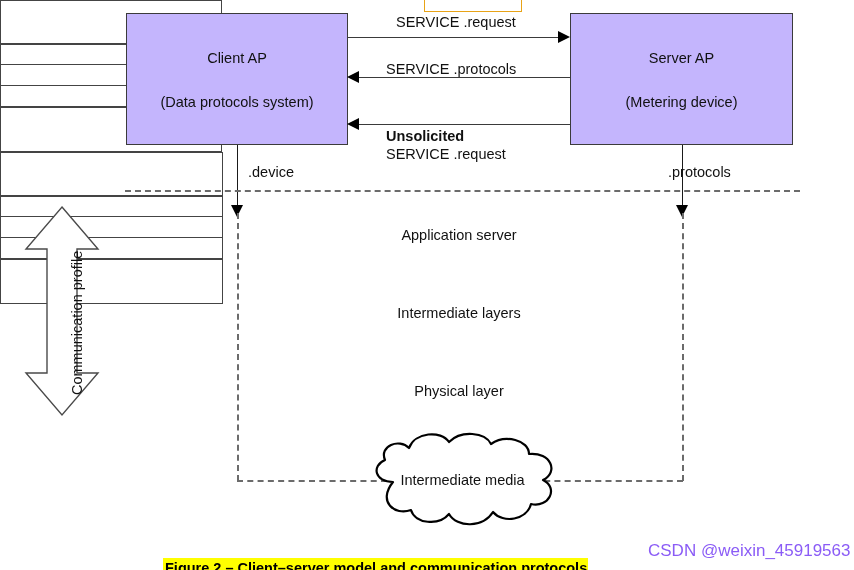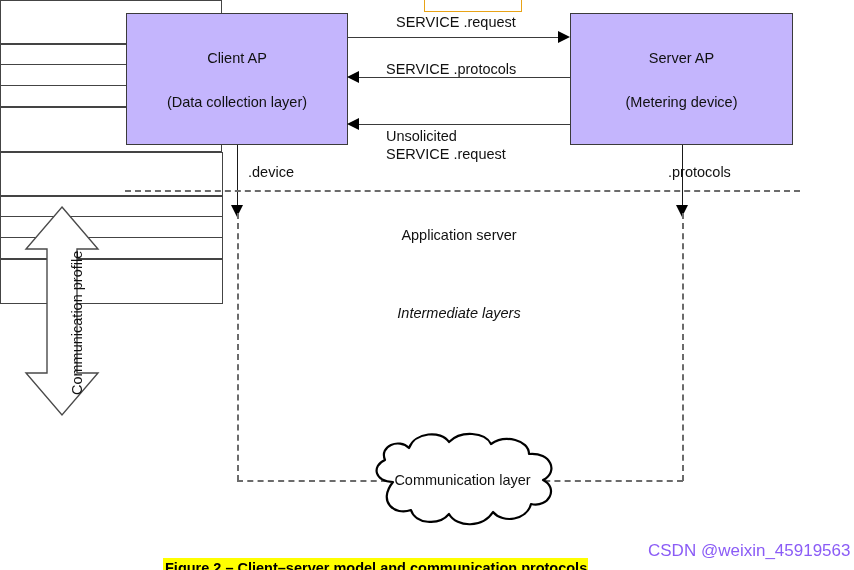--- a/index.html
+++ b/index.html
@@ -157,39 +157,39 @@
 </style>
 </head>
 <body>
 
 <div id="page">
 
   <div class="orange-box" style="left:424px; top:-10px; width:98px; height:22px;"></div>
 
   <div class="ap-box abs" style="left:126px; top:13px; width:222px; height:132px;">
     <div class="ap-label" style="top:36px;">Client AP</div>
-    <div class="ap-label" style="top:80px;">(Data collection layer)</div>
+    <div class="ap-label" style="top:80px;">(Data protocols system)</div>
   </div>
 
   <div class="ap-box abs" style="left:570px; top:13px; width:223px; height:132px;">
     <div class="ap-label" style="top:80px;">(Metering device)</div>
     <div class="ap-label" style="top:36px;">Server AP</div>
   </div>
 
   <div class="hline" style="left:348px; top:37px; width:212px;"></div>
   <div class="arrow-head arrow-right" style="left:558px; top:31px;"></div>
   <div class="flow-label" style="left:396px; top:14px; width:220px;">SERVICE .request</div>
 
   <div class="hline" style="left:358px; top:77px; width:212px;"></div>
   <div class="arrow-head arrow-left" style="left:347px; top:71px;"></div>
   <div class="flow-label" style="left:386px; top:61px; width:220px;">SERVICE .protocols</div>
 
   <div class="hline" style="left:358px; top:124px; width:212px;"></div>
   <div class="arrow-head arrow-left" style="left:347px; top:118px;"></div>
-  <div class="flow-label" style="left:386px; top:128px; width:220px;">Unsolicited</div>
+  <div class="flow-label" style="left:386px; top:128px; width:220px;font-weight:bold;">Unsolicited</div>
   <div class="flow-label" style="left:386px; top:146px; width:220px;">SERVICE .request</div>
 
   <div class="vline" style="left:237px; top:145px; height:68px;"></div>
   <div class="arrow-head arrow-down" style="left:231px; top:205px;"></div>
   <div class="flow-label" style="left:248px; top:164px;">.device</div>
 
   <div class="vline" style="left:682px; top:145px; height:68px;"></div>
   <div class="arrow-head arrow-down" style="left:676px; top:205px;"></div>
   <div class="flow-label" style="left:668px; top:164px;">.protocols</div>
 
@@ -209,21 +209,22 @@
 
   <div class="stack-group" style="left:570px; top:281px; width:223px; height:63px;">
     <div class="sub"></div>
     <div class="sub"></div>
     <div class="sub"></div>
   </div>
 
   <div class="stack-box" style="left:570px; top:368px; width:223px; height:45px;"></div>
 
   <div class="layer-label" style="left:358px; top:227px; width:202px;">Application server</div>
-  <div class="layer-label" style="left:358px; top:305px; width:202px;font-style:italic;">Intermediate layers</div>
+  <div class="layer-label" style="left:358px; top:305px; width:202px;">Intermediate layers</div>
+  <div class="layer-label" style="left:358px; top:383px; width:202px;">Physical layer</div>
 
   <div class="dashed-v" style="left:237px; top:213px; height:268px;"></div>
   <div class="dashed-h" style="left:237px; top:480px; width:150px;"></div>
 
   <div class="dashed-v" style="left:682px; top:213px; height:268px;"></div>
   <div class="dashed-h" style="left:534px; top:480px; width:149px;"></div>
 
   <div class="profile-wrap" style="left:24px; top:205px; width:76px; height:212px;">
     <svg width="76" height="212" viewBox="0 0 76 212">
       <polygon points="38,2 74,44 53,44 53,168 74,168 38,210 2,168 23,168 23,44 2,44" fill="#ffffff" stroke="#4a4a4a" stroke-width="1.4" stroke-linejoin="miter"></polygon>
@@ -239,20 +240,20 @@
                C70,2 96,0 104,12
                C116,0 140,2 146,14
                C160,4 184,10 184,24
                C206,22 214,42 198,50
                C214,58 204,78 186,74
                C182,90 158,94 148,82
                C138,98 112,98 104,84
                C94,96 70,94 66,80
                C50,86 32,72 48,52 Z" fill="#ffffff" stroke="#000000" stroke-width="2.2" stroke-linejoin="round"></path>
     </svg>
-    <div class="cloud-text" style="left:0; top:42px; width:235px;">Communication layer</div>
+    <div class="cloud-text" style="left:0; top:42px; width:235px;">Intermediate media</div>
   </div>
 
   <div class="caption" style="left:163px; top:541px;margin-top:17px;">Figure 2 – Client–server model and communication protocols</div>
 
   <div class="watermark" style="left:648px; top:541px;">CSDN @weixin_45919563</div>
 
 </div>
 
 </body></html>

